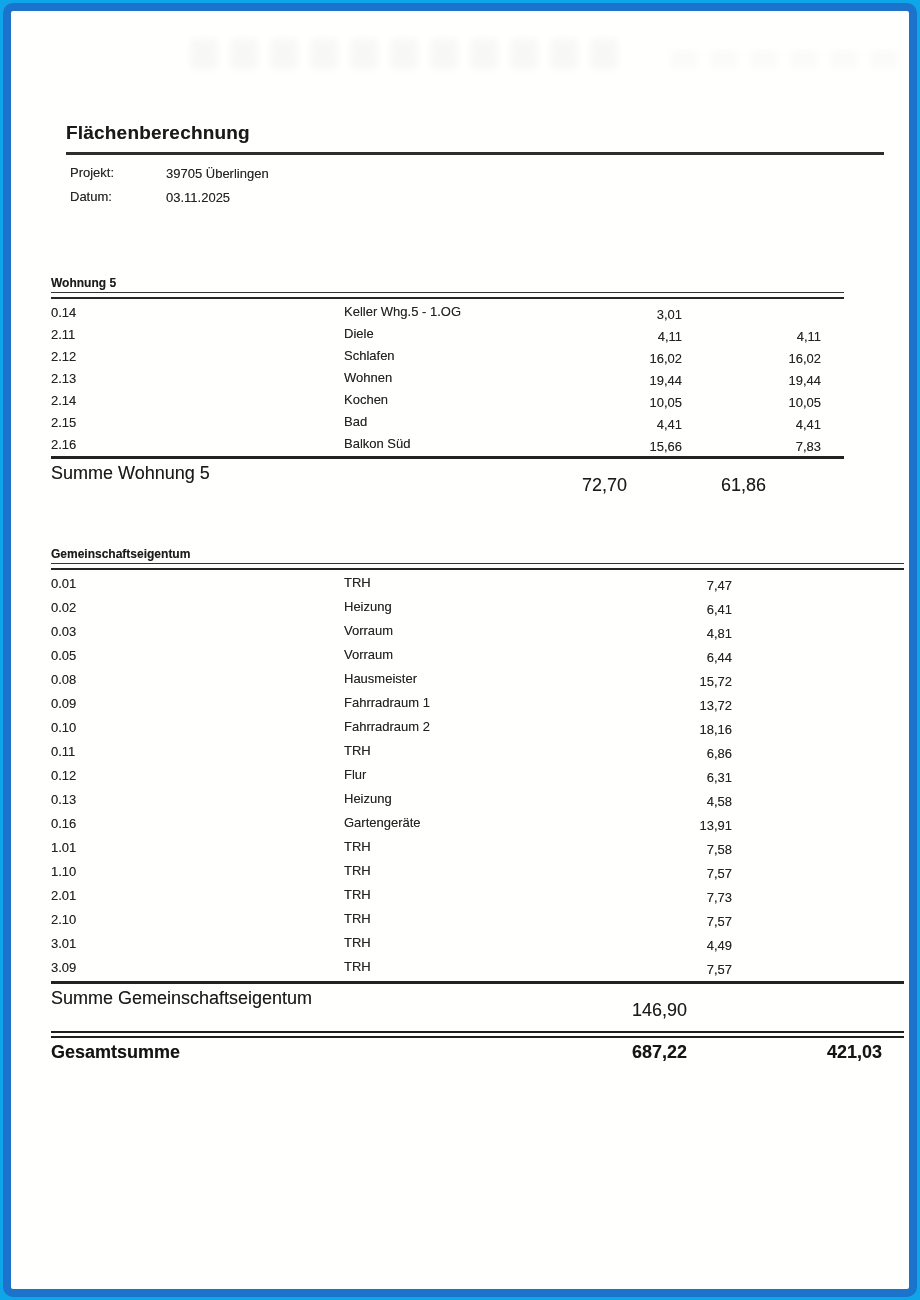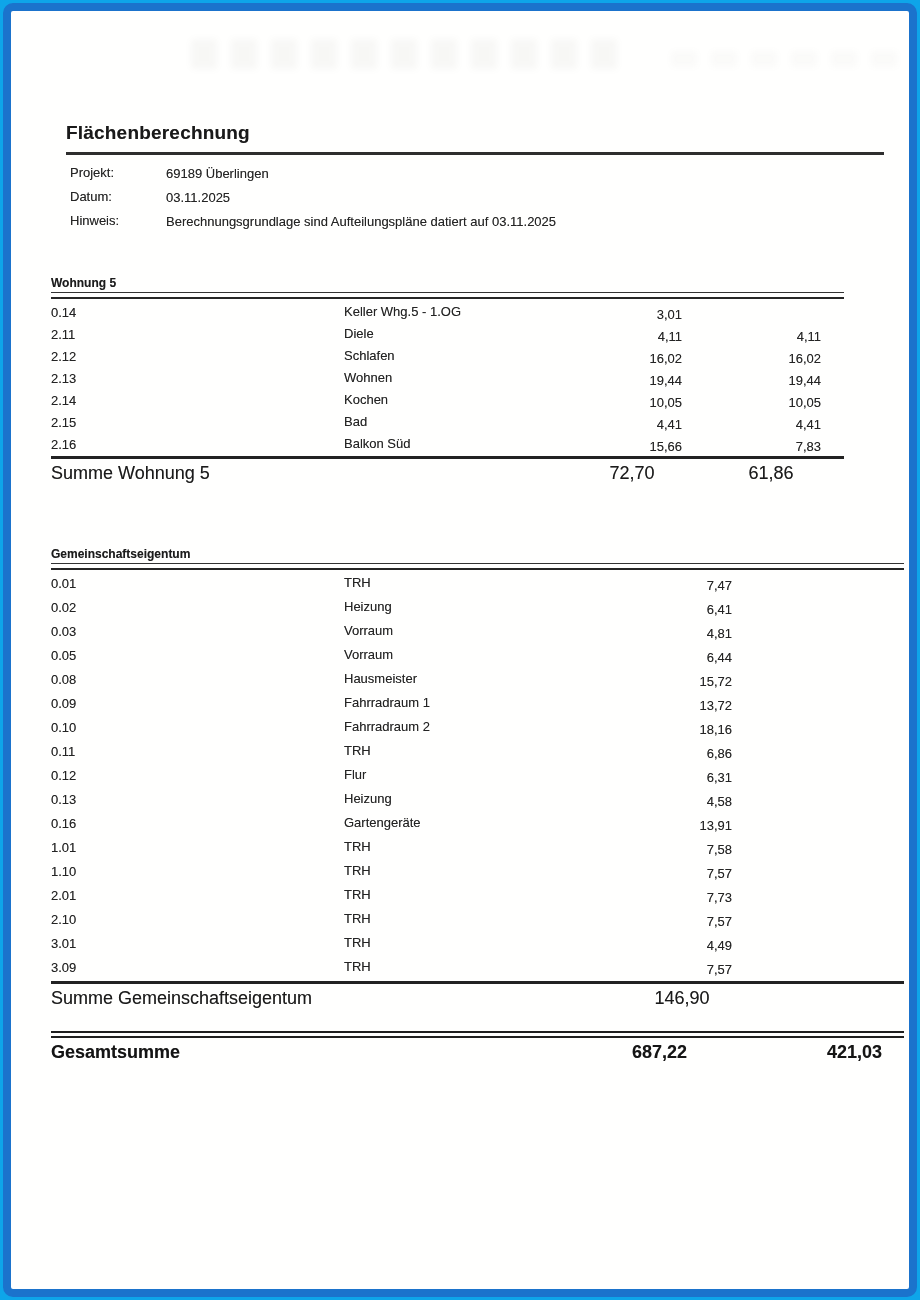--- a/index.html
+++ b/index.html
@@ -91,21 +91,21 @@
   .sec-rule { height: 2.5px; background: #262626; margin-top: 3.5px; }
   .rows { margin-top: 3px; }
   .row { position: relative; font-size: 13px; color: #242424; }
   .c-nr   { position: absolute; left: 0; top: 3px; }
   .c-name { position: absolute; left: 293px; top: 2px; }
   .c-v1   { position: absolute; text-align: right; top: 5px; width: 90px; }
   .c-v2   { position: absolute; text-align: right; top: 5px; width: 90px; }
   .sum-rule { height: 2.5px; background: #222; }
   .sum-row { position: relative; height: 22px; font-size: 18px; font-weight: normal; color: #1b1b1b; }
   .sum-label { position: absolute; left: 0; top: 4px; }
-  .sum-v1, .sum-v2 { position: absolute; text-align: center; top: 4px; width: 100px; }
+  .sum-v1, .sum-v2 { position: absolute; text-align: left; top: 16px; width: 100px; }
 
   
   .sec-wohnung { top: 255px; }
   .sec-wohnung .sec-title, .sec-wohnung .sec-rule, .sec-wohnung .sum-rule { width: 793px; }
   .sec-wohnung .row { height: 22px; }
   .sec-wohnung .c-v1 { right: 200px; }
   .sec-wohnung .c-v2 { right: 61px; }
   .sec-wohnung .sum-v1 { right: 200px; }
   .sec-wohnung .sum-v2 { right: 61px; }
 
@@ -138,32 +138,28 @@
 
       <div class="ghost ghost-a"></div>
       <div class="ghost ghost-b"></div>
 
       <div class="doc-title">Flächenberechnung</div>
       <div class="title-rule"></div>
 
       <div class="meta">
   <div class="meta-row">
     <span class="meta-label">Projekt:</span>
-    <span class="meta-value">69189 Überlingen</span>
+    <span class="meta-value">39705 Überlingen</span>
   </div>
 
   <div class="meta-row">
     <span class="meta-label">Datum:</span>
     <span class="meta-value">03.11.2025</span>
   </div>
 
-  <div class="meta-row">
-    <span class="meta-label">Hinweis:</span>
-    <span class="meta-value">Berechnungsgrundlage sind Aufteilungspläne datiert auf 03.11.2025</span>
-  </div>
 </div>
 
       <div class="section sec-wohnung">
         <div class="sec-title">Wohnung 5</div>
         <div class="sec-rule"></div>
         <div class="rows">
   <div class="row">
     <span class="c-nr">0.14</span>
     <span class="c-name">Keller Whg.5 - 1.OG</span>
     <span class="c-v1">3,01</span>

